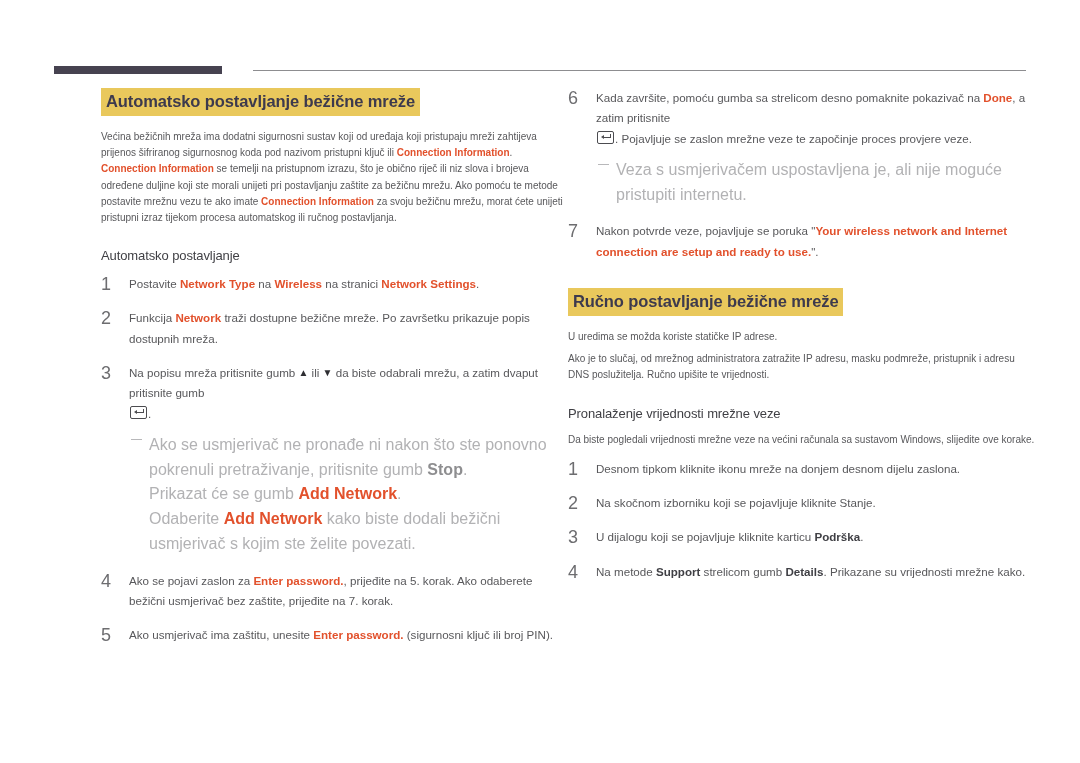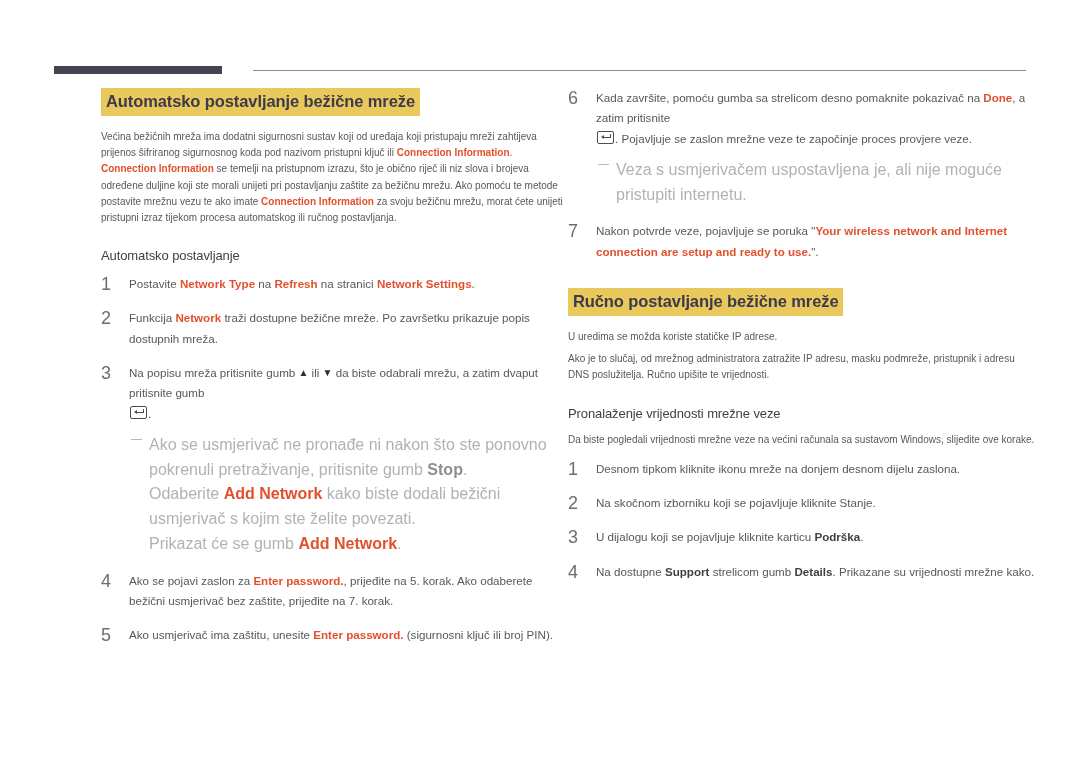--- a/index.html
+++ b/index.html
@@ -193,35 +193,35 @@
       <span class="h1">Automatsko postavljanje bežične mreže</span>
     </div>
 
     <p class="body"><span>Većina bežičnih mreža ima dodatni sigurnosni sustav koji od uređaja koji pristupaju mreži zahtijeva prijenos šifriranog sigurnosnog koda pod nazivom pristupni ključ ili </span><span class="accent">Connection Information</span><span>. </span><span class="accent">Connection Information</span><span> se temelji na pristupnom izrazu, što je obično riječ ili niz slova i brojeva određene duljine koji ste morali unijeti pri postavljanju zaštite za bežičnu mrežu. Ako pomoću te metode postavite mrežnu vezu te ako imate </span><span class="accent">Connection Information</span><span> za svoju bežičnu mrežu, morat ćete unijeti pristupni izraz tijekom procesa automatskog ili ručnog postavljanja.</span></p>
 
     <div class="h2">Automatsko postavljanje</div>
 
     <ol class="steps">
 
       <li>
-        <span class="num">1</span><span>Postavite </span><span class="accent">Network Type</span><span> na </span><span class="accent">Refresh</span><span> na stranici </span><span class="accent">Network Settings</span><span>.</span>
+        <span class="num">1</span><span>Postavite </span><span class="accent">Network Type</span><span> na </span><span class="accent">Wireless</span><span> na stranici </span><span class="accent">Network Settings</span><span>.</span>
       </li>
 
       <li>
         <span class="num">2</span><span>Funkcija </span><span class="accent">Network</span><span> traži dostupne bežične mreže. Po završetku prikazuje popis dostupnih mreža.</span>
       </li>
 
       <li>
         <span class="num">3</span><span>Na popisu mreža pritisnite gumb </span><span class="tri">▲</span><span> ili </span><span class="tri">▼</span><span> da biste odabrali mrežu, a zatim dvaput pritisnite gumb </span><br><span class="enter-icon"><span class="arm"></span><span class="shaft"></span><span class="head"></span></span><span>.</span>
 
 
         <div class="note">
           <span class="dash"></span><span>Ako se usmjerivač ne pronađe ni nakon što ste ponovno pokrenuli pretraživanje, pritisnite gumb </span><span class="accent strong">Stop</span><span>.</span>
+          <span class="note-line"><span>Prikazat će se gumb </span><span class="accent">Add Network</span><span>.</span></span>
           <span class="note-line"><span>Odaberite </span><span class="accent">Add Network</span><span> kako biste dodali bežični usmjerivač s kojim ste želite povezati.</span></span>
-          <span class="note-line"><span>Prikazat će se gumb </span><span class="accent">Add Network</span><span>.</span></span>
         </div>
       </li>
 
       <li>
         <span class="num">4</span><span>Ako se pojavi zaslon za </span><span class="accent">Enter password.</span><span>, prijeđite na 5. korak. Ako odaberete bežični usmjerivač bez zaštite, prijeđite na 7. korak.</span>
       </li>
 
       <li>
         <span class="num">5</span><span>Ako usmjerivač ima zaštitu, unesite </span><span class="accent">Enter password.</span><span> (sigurnosni ključ ili broj PIN).</span>
       </li>
@@ -266,19 +266,19 @@
 
       <li>
         <span class="num">2</span><span>Na skočnom izborniku koji se pojavljuje kliknite Stanje.</span>
       </li>
 
       <li>
         <span class="num">3</span><span>U dijalogu koji se pojavljuje kliknite karticu </span><span class="strong">Podrška</span><span>.</span>
       </li>
 
       <li>
-        <span class="num">4</span><span>Na dostupne </span><span class="strong">Support</span><span> strelicom gumb </span><span class="strong">Details</span><span>. Prikazane su vrijednosti mrežne kako.</span>
+        <span class="num">4</span><span>Na metode </span><span class="strong">Support</span><span> strelicom gumb </span><span class="strong">Details</span><span>. Prikazane su vrijednosti mrežne kako.</span>
       </li>
 
     </ol>
   </div>
 
 </div>
 
 </body></html>

